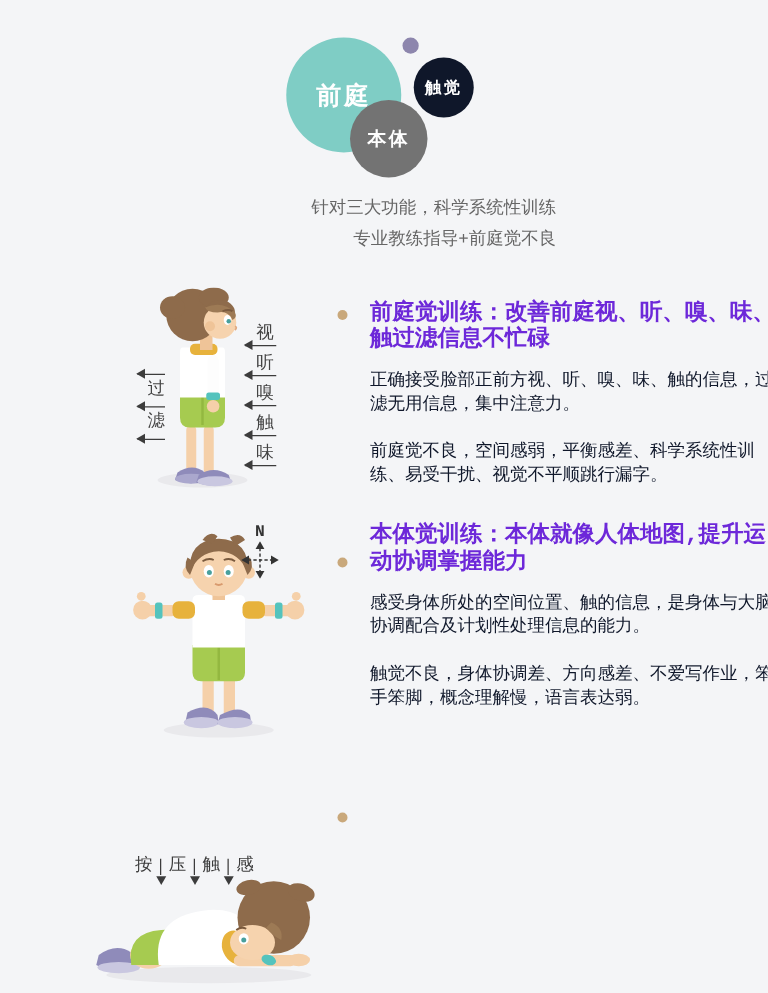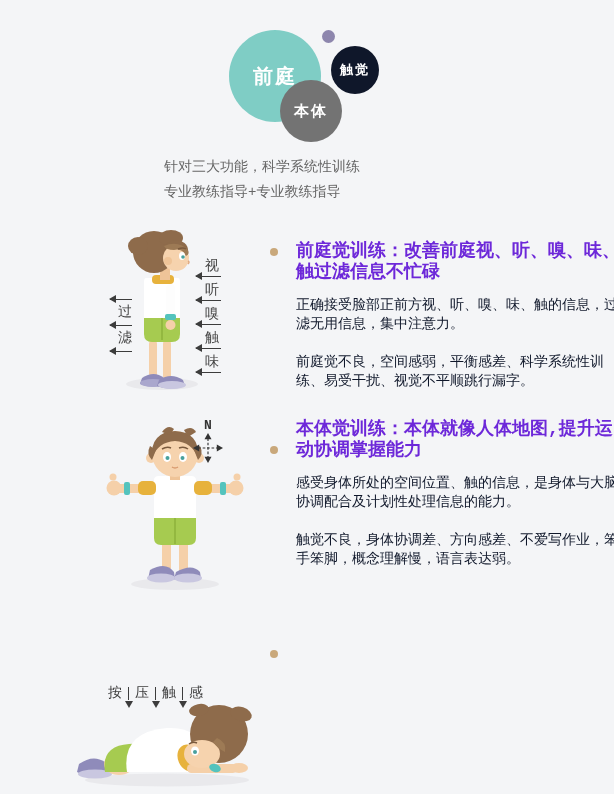--- a/index.html
+++ b/index.html
@@ -6,21 +6,21 @@
   .page{position:relative;width:614px;height:794px;background:#f4f5f7;overflow:hidden;
         font-family:Liberation Mono, monospace;margin-left:24px;}
   
   .bubble{position:absolute;border-radius:50%;display:flex;align-items:center;justify-content:center;
           color:#fff;font-weight:bold;letter-spacing:2px;}
   .bubble-vestibular{left:205px;top:30px;width:92px;height:92px;background:#7fcdc5;font-size:20px;z-index:1;}
   .bubble-tactile{left:307px;top:46px;width:48px;height:48px;background:#0f172a;font-size:13px;z-index:2;}
   .bubble-proprio{left:256px;top:80px;width:62px;height:62px;background:#737373;font-size:15px;z-index:3;}
   .dot{position:absolute;left:298px;top:30px;width:13px;height:13px;border-radius:50%;background:#8d86ad;}
   
-  .intro{position:absolute;left:140px;top:155px;width:300px;text-align:left;color:#666;font-size:14px;}
+  .intro{position:absolute;left:121px;top:155px;width:300px;text-align:right;color:#666;font-size:14px;}
   .intro div{line-height:25px;}
   
   .bullet{position:absolute;left:246px;width:8px;height:8px;border-radius:50%;background:#c9a87b;}
   .b1{top:248px}.b2{top:446px}.b3{top:650px}
   .section-text{position:absolute;left:272px;width:325px;}
   .s1{top:241px}.s2{top:419px}.s3{top:644px}
   .heading{margin:0;font-size:18px;line-height:21px;font-weight:bold;color:#6d28d9;}
   .body{margin:13px 0 0;font-size:14px;line-height:19px;color:#0f172a;}
   .body + .body{margin-top:19px;}
   
@@ -62,21 +62,21 @@
     <div class="bubble bubble-tactile">
       <span>触觉</span>
     </div>
     <div class="bubble bubble-proprio">
       <span>本体</span>
     </div>
   </div>
 
   <div class="intro">
     <div>针对三大功能，科学系统性训练</div>
-    <div>专业教练指导+专业教练指导</div>
+    <div>专业教练指导+前庭觉不良</div>
   </div>
 
   <span class="bullet b1"></span>
   <div class="section-text s1">
     <h3 class="heading">前庭觉训练：改善前庭视、听、嗅、味、触过滤信息不忙碌</h3>
     <p class="body">正确接受脸部正前方视、听、嗅、味、触的信息，过滤无用信息，集中注意力。</p>
     <p class="body">前庭觉不良，空间感弱，平衡感差、科学系统性训练、易受干扰、视觉不平顺跳行漏字。</p>
   </div>
 
   <div class="illus illus1">

